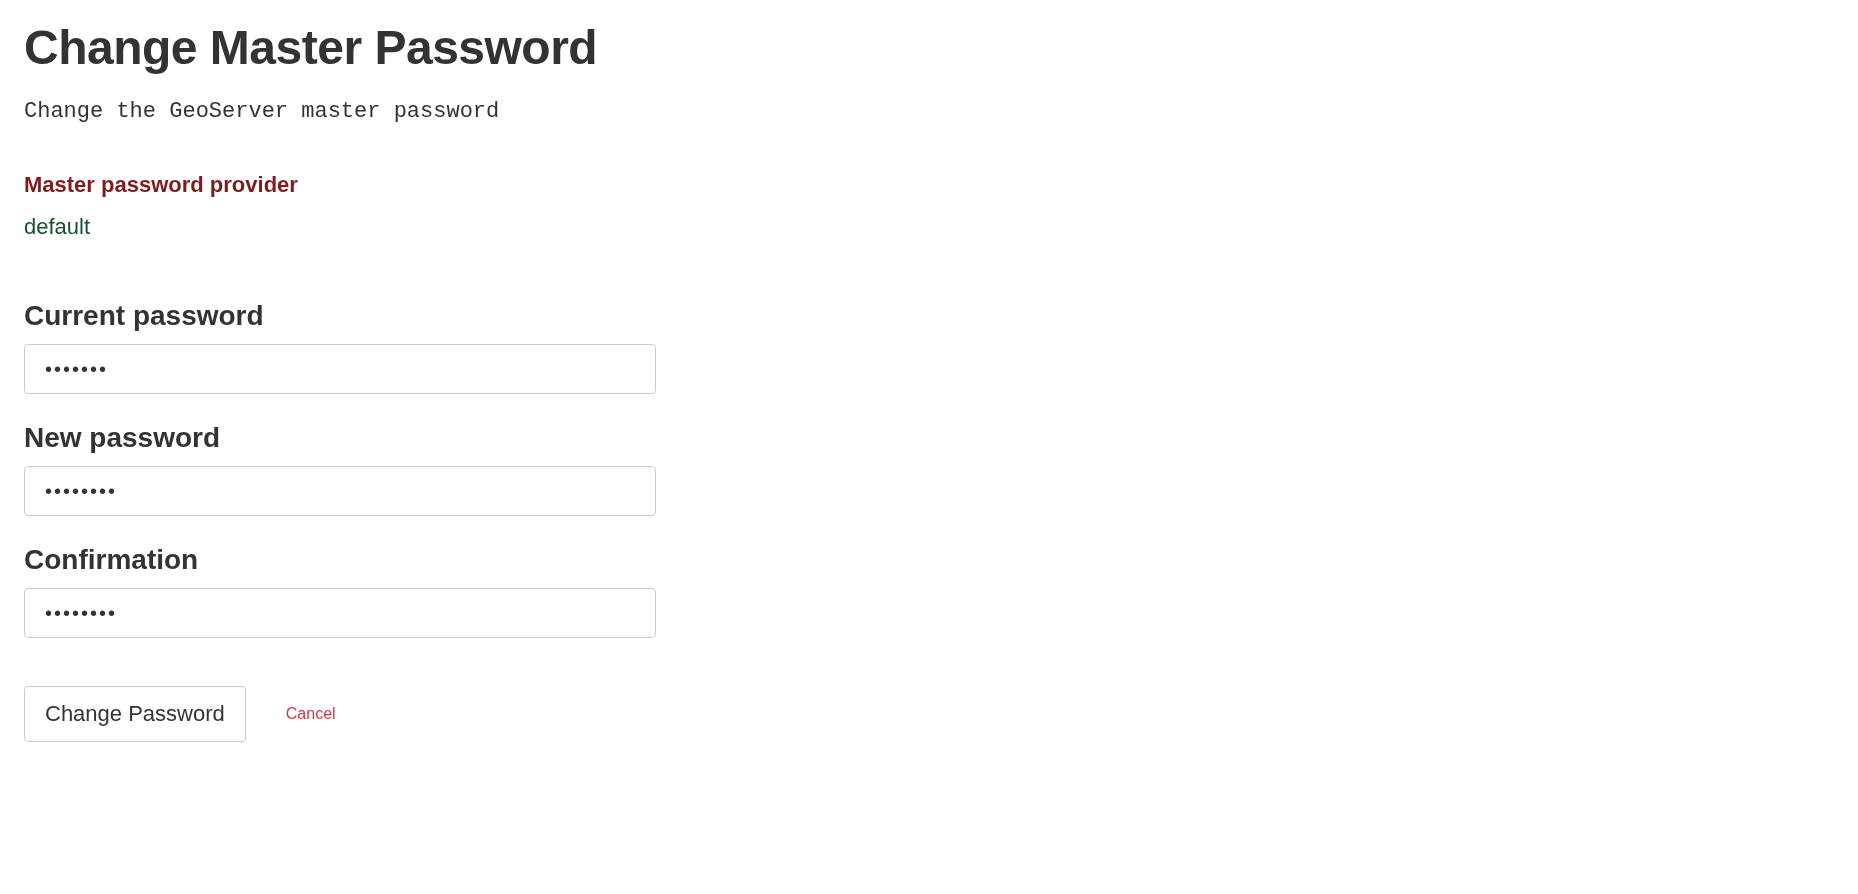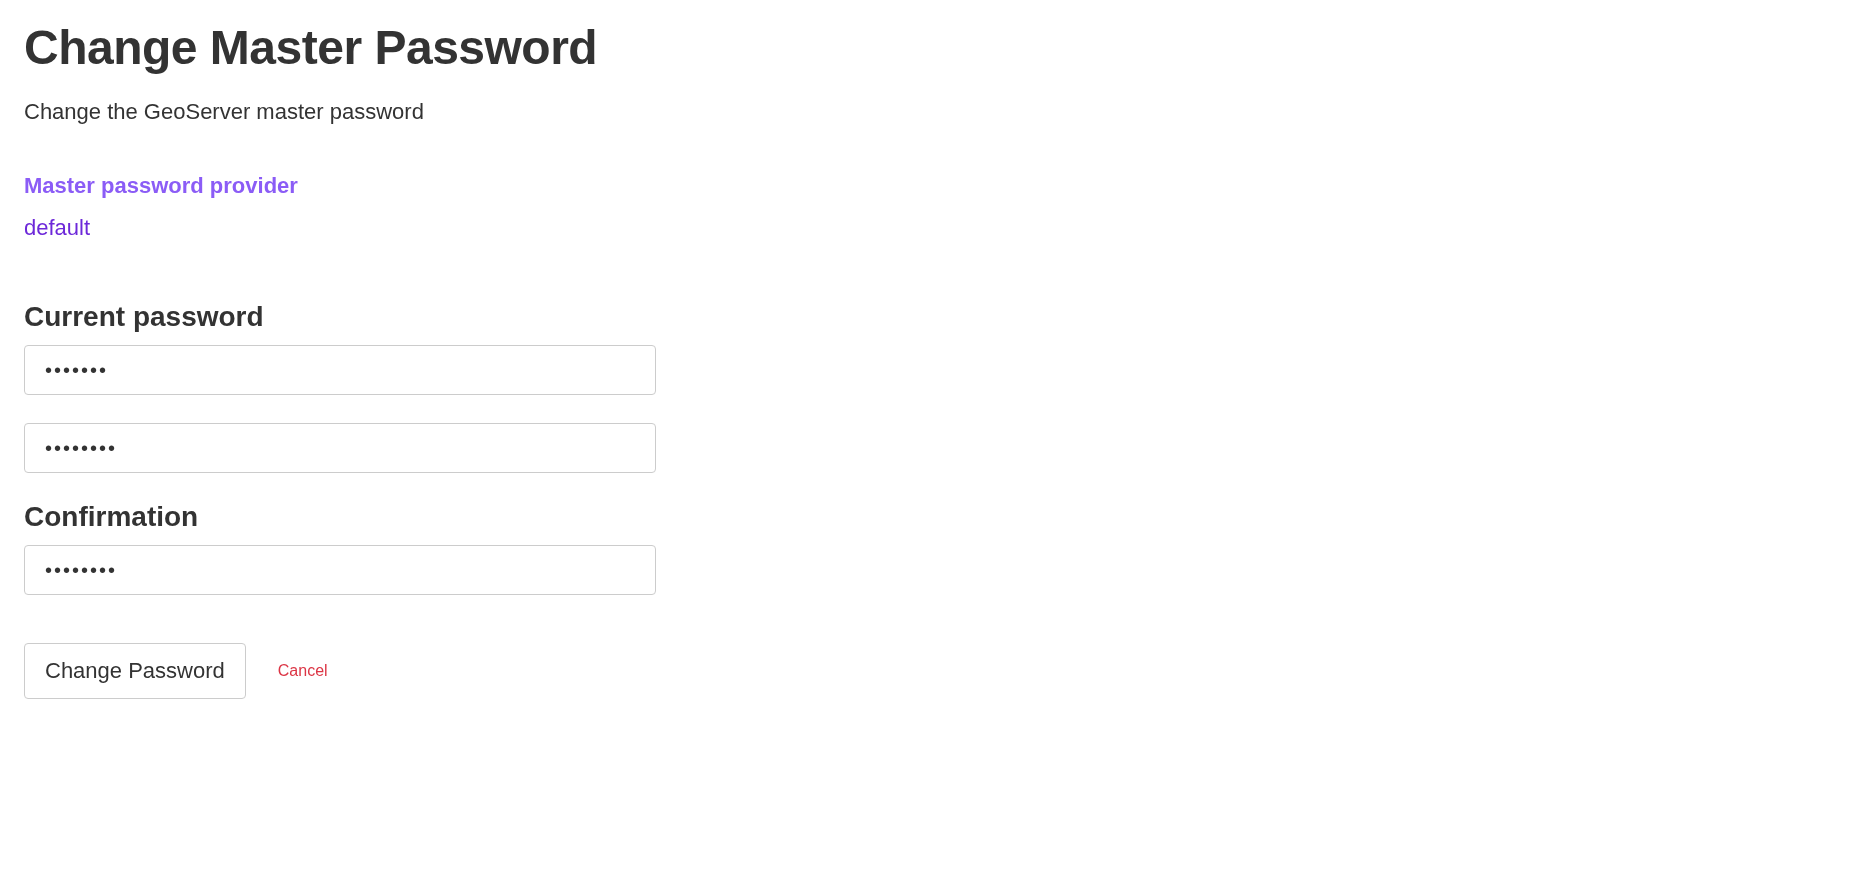--- a/index.html
+++ b/index.html
@@ -18,31 +18,32 @@
       font-weight: 700;
       color: #333333;
       margin-bottom: 24px;
       letter-spacing: -0.5px;
     }
     .description {
       font-size: 22px;
       color: #333333;
       font-weight: 400;
       margin-bottom: 48px;
+      font-family: Liberation Mono, monospace;
     }
     .section-label {
       font-size: 22px;
       font-weight: 700;
-      color: #8b5cf6;
+      color: #7f1d1d;
       margin-bottom: 16px;
     }
     .provider-value {
       font-size: 22px;
       font-weight: 400;
-      color: #6d28d9;
+      color: #14532d;
       margin-bottom: 60px;
     }
     .field-group {
       margin-bottom: 28px;
     }
     .field-label {
       font-size: 28px;
       font-weight: 700;
       color: #333333;
       display: block;
@@ -57,21 +58,21 @@
       font-size: 20px;
       font-family: inherit;
       color: #333333;
       background: #ffffff;
       letter-spacing: 2px;
     }
     .button-row {
       margin-top: 48px;
       display: flex;
       align-items: center;
-      gap: 32px;
+      gap: 40px;
     }
     .btn-primary {
       font-size: 22px;
       font-weight: 400;
       color: #333333;
       background: #ffffff;
       border: 1px solid #cccccc;
       border-radius: 4px;
       padding: 14px 20px;
       cursor: pointer;
@@ -94,20 +95,21 @@
 
 <div class="section-label">Master password provider</div>
 <div class="provider-value">default</div>
 
 <div class="field-group">
   <label class="field-label">Current password</label>
   <input type="password" value="•••••••" style="">
 </div>
 
 <div class="field-group">
+  <label class="field-label">New password</label>
   <input type="password" value="••••••••" style="">
 </div>
 
 <div class="field-group">
   <label class="field-label">Confirmation</label>
   <input type="password" value="••••••••" style="">
 </div>
 
 <div class="button-row">
   <button class="btn-primary">Change Password</button>

